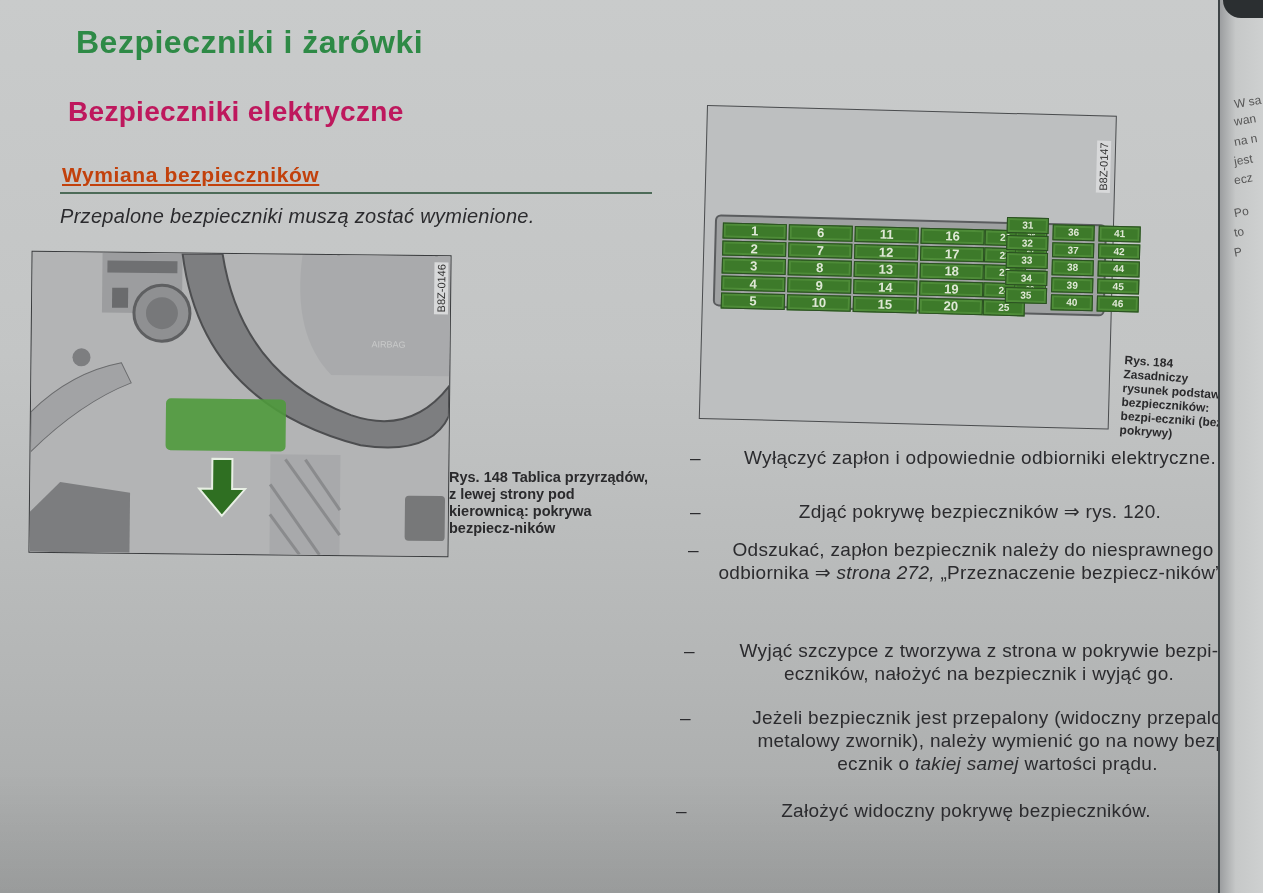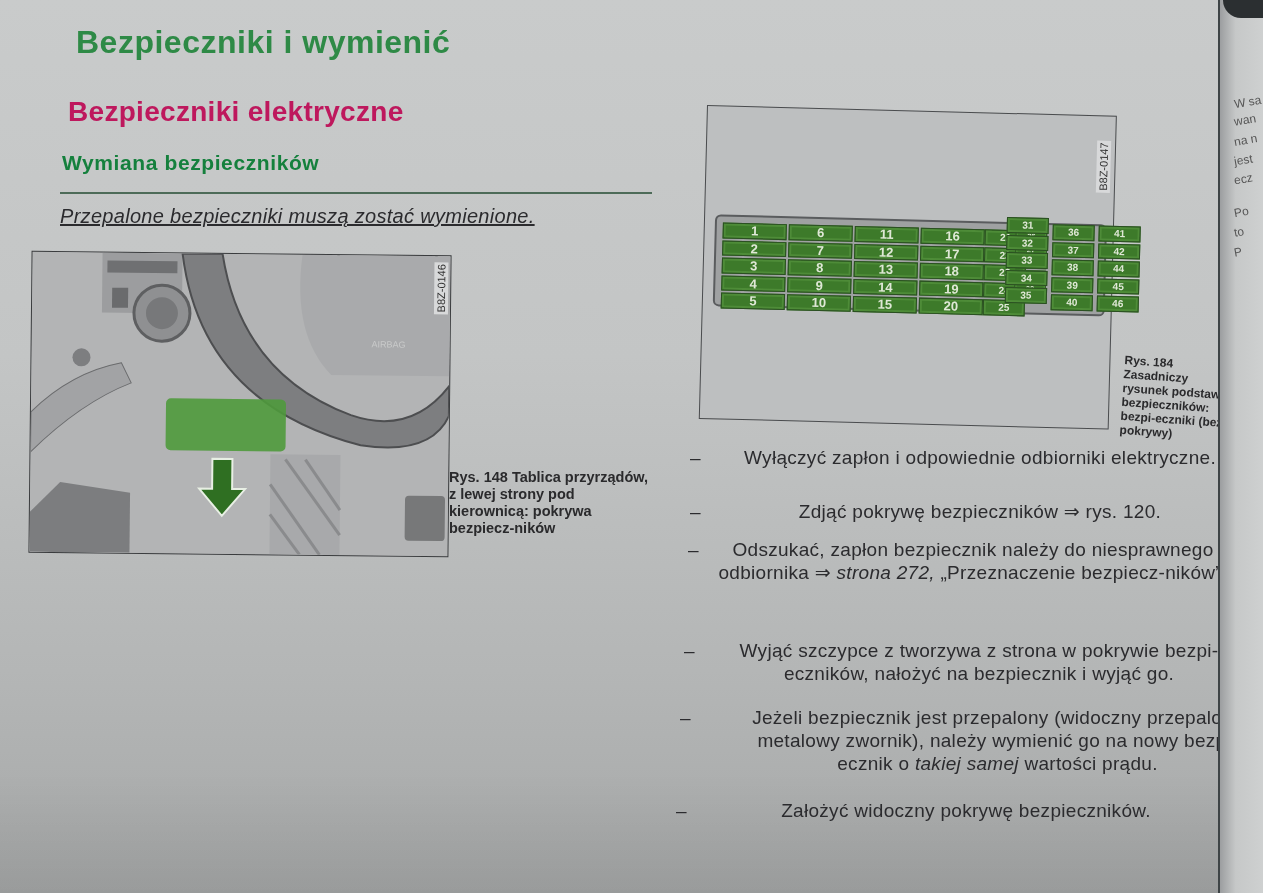--- a/index.html
+++ b/index.html
@@ -8,23 +8,23 @@
     background: linear-gradient(180deg, #c9cbcb 0%, #c3c5c5 40%, #b4b6b6 75%, #a6a8a8 100%);
     font-family: "Liberation Sans", sans-serif; color:#2b2b2e;
   }
   .page-shadow {
     position:absolute; left:0; bottom:0; width:100%; height:120px;
     background: linear-gradient(180deg, rgba(0,0,0,0) 0%, rgba(0,0,0,0.08) 100%);
     pointer-events:none;
   }
   .h1 { position:absolute; left:76px; top:24px; font-size:32px; font-weight:bold; color:#2e8a46; letter-spacing:0.5px; }
   .h2 { position:absolute; left:68px; top:96px; font-size:28px; font-weight:bold; color:#be185d; letter-spacing:0.3px; }
-  .h3 { position:absolute; left:62px; top:151px; font-size:21px; font-weight:bold; color:#15803d; letter-spacing:0.6px; }
+  .h3 { position:absolute; left:62px; top:163px; font-size:21px; font-weight:bold; color:#c2410c; letter-spacing:0.6px;text-decoration:underline; }
   .h3-rule { position:absolute; left:60px; top:192px; width:592px; height:2px; background:#4d6b58; }
-  .intro { position:absolute; left:60px; top:205px; font-size:20px; font-style:italic; color:#2b2b2e; letter-spacing:0.3px;text-decoration:underline; }
+  .intro { position:absolute; left:60px; top:205px; font-size:20px; font-style:italic; color:#2b2b2e; letter-spacing:0.3px; }
 
   
   .fig183 {
     position:absolute; left:30px; top:253px; width:418px; height:300px;
     border:1.5px solid #3a3c3e; background:#b8b9ba; overflow:hidden;
     transform: rotate(0.6deg);
   }
   .fig-code {
     position:absolute; writing-mode:vertical-rl; transform:rotate(180deg);
     font-size:11px; color:#333; background:#d8d9da; padding:2px 1px;
@@ -64,21 +64,21 @@
     border-left:2px solid #3e4446;
   }
   .next-page .frag { position:absolute; left:14px; font-size:12px; color:#555; transform:rotate(-10deg); white-space:nowrap; }
   .corner-dark { position:absolute; right:0; top:0; width:40px; height:18px; background:#2b2f31; border-bottom-left-radius:30px; }
 </style>
 </head>
 <body>
 
 <div class="page-shadow"></div>
 
-<h1 class="h1" style="margin:0">Bezpieczniki i wymienić</h1>
+<h1 class="h1" style="margin:0">Bezpieczniki i żarówki</h1>
 <h2 class="h2" style="margin:0">Bezpieczniki elektryczne</h2>
 <h3 class="h3" style="margin:0">Wymiana bezpieczników</h3>
 <div class="h3-rule"></div>
 <div class="intro">Przepalone bezpieczniki muszą zostać wymienione.</div>
 
 <div class="fig183">
   <svg width="418" height="300" viewBox="0 0 418 300">
     <rect x="0" y="0" width="418" height="300" fill="#b3b4b5"></rect>
     <path d="M70 0 L150 0 L150 60 L70 60 Z" fill="#9c9d9f"></path>
     <rect x="75" y="8" width="70" height="12" fill="#6f7072"></rect>

